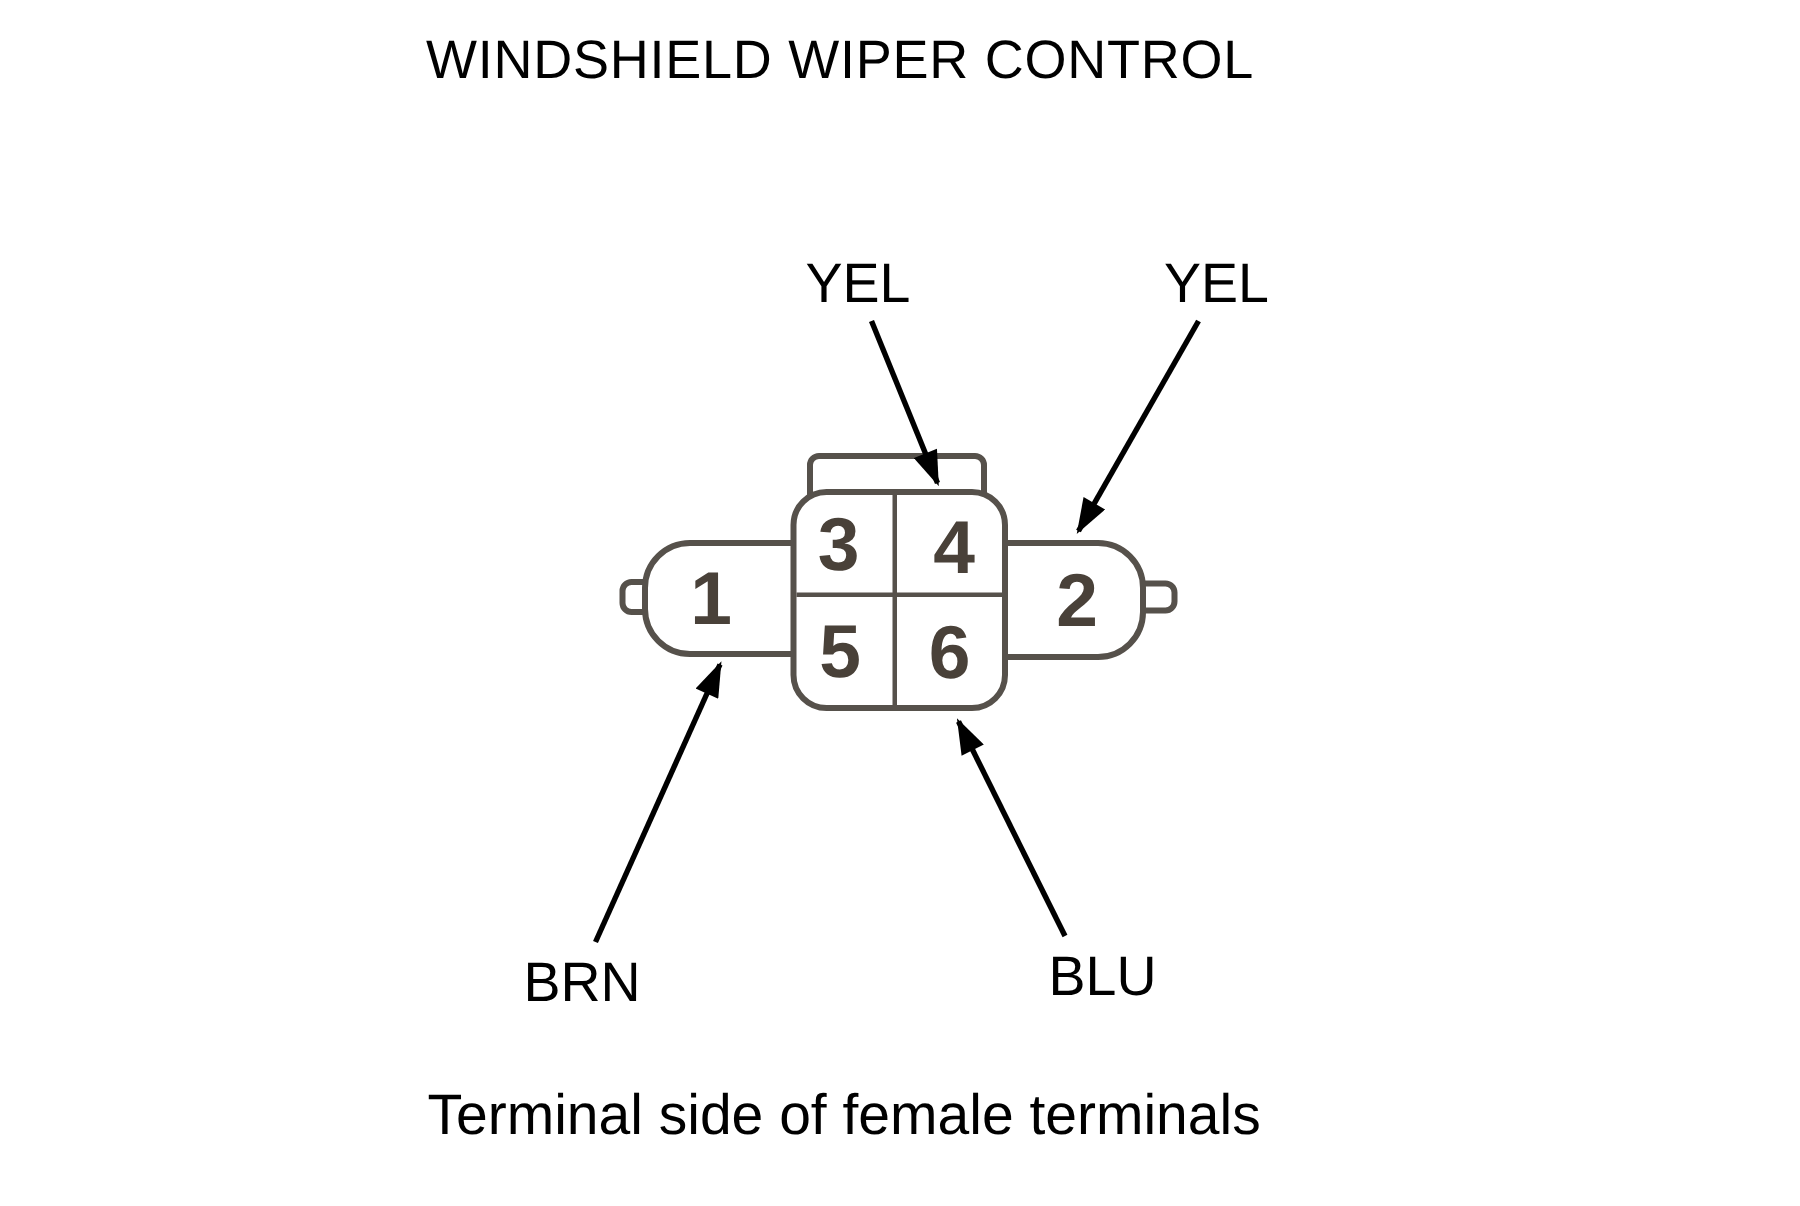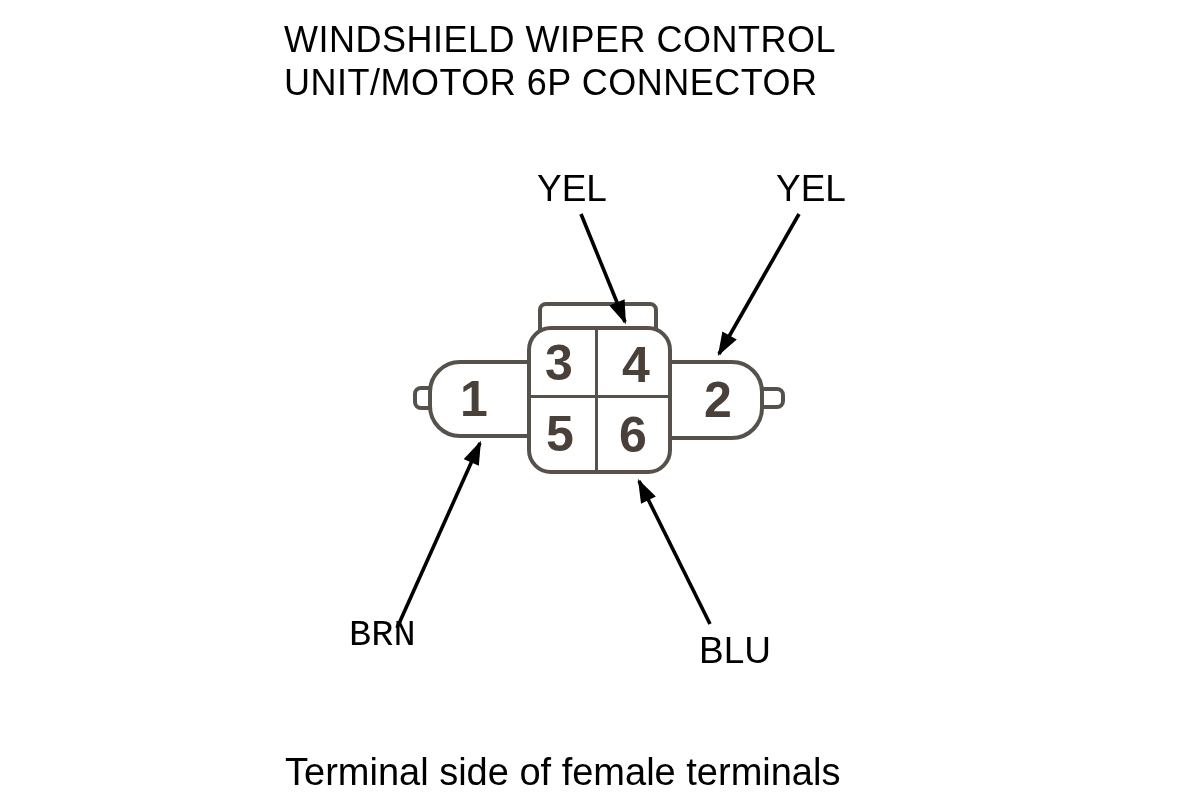--- a/index.html
+++ b/index.html
@@ -16,21 +16,21 @@
     background:var(--background);
     font-family:"Liberation Sans", sans-serif;
     overflow:hidden;
   }
   .title{
     position:absolute;left:284px;top:18px;
     font-size:36px;line-height:43px;color:var(--text);
     letter-spacing:0.5px;white-space:nowrap;
   }
   .caption{
-    position:absolute;left:285px;top:751px;
+    position:absolute;left:285px;top:723px;
     font-size:38px;color:var(--text);white-space:nowrap;
   }
   .wire-label{
     position:absolute;font-size:37px;color:var(--text);white-space:nowrap;text-align:right;
   }
   .part{
     position:absolute;box-sizing:border-box;
     background:var(--background);
     border:4px solid var(--outline);
   }
@@ -50,21 +50,20 @@
   }
   #arrows{position:absolute;left:0;top:0;z-index:6;pointer-events:none;}
 </style>
 </head>
 <body>
 
 <div id="stage">
 
   <div class="title">
     <div>WINDSHIELD WIPER CONTROL</div>
-    <div>UNIT/MOTOR 6P CONNECTOR</div>
   </div>
 
   <div>
     <div class="part cap"></div>
     <div class="part tab-left"></div>
     <div class="part tab-right"></div>
     <div class="part wing-left"></div>
     <div class="part wing-right"></div>
     <div class="part body-main"></div>
     <div class="divider divider-v"></div>
@@ -73,21 +72,21 @@
     <span class="terminal-num" style="left:474px;top:399px;">1</span>
     <span class="terminal-num" style="left:718px;top:400px;">2</span>
     <span class="terminal-num" style="left:559px;top:363px;">3</span>
     <span class="terminal-num" style="left:636px;top:365px;">4</span>
     <span class="terminal-num" style="left:560px;top:434px;">5</span>
     <span class="terminal-num" style="left:633px;top:435px;">6</span>
   </div>
 
   <span class="wire-label" style="left:537px;top:168px;">YEL</span>
   <span class="wire-label" style="left:776px;top:168px;">YEL</span>
-  <span class="wire-label" style="left:349px;top:614px;font-family:Liberation Mono, monospace;">BRN</span>
+  <span class="wire-label" style="left:349px;top:634px;">BRN</span>
   <span class="wire-label" style="left:687px;top:630px;margin-left:12px;">BLU</span>
 
   <svg id="arrows" width="1200" height="804" viewBox="0 0 1200 804">
     <defs>
       <marker id="ah" viewBox="0 0 10 7" refX="9" refY="3.5" markerWidth="7" markerHeight="4.6" orient="auto" markerUnits="strokeWidth">
         <polygon points="0,0 10,3.5 0,7" fill="var(--arrow)"></polygon>
       </marker>
     </defs>
     <line x1="581" y1="214" x2="625" y2="322" stroke="var(--arrow)" stroke-width="3.6" marker-end="url(#ah)"></line>
     <line x1="799" y1="214" x2="719" y2="354" stroke="var(--arrow)" stroke-width="3.6" marker-end="url(#ah)"></line>

